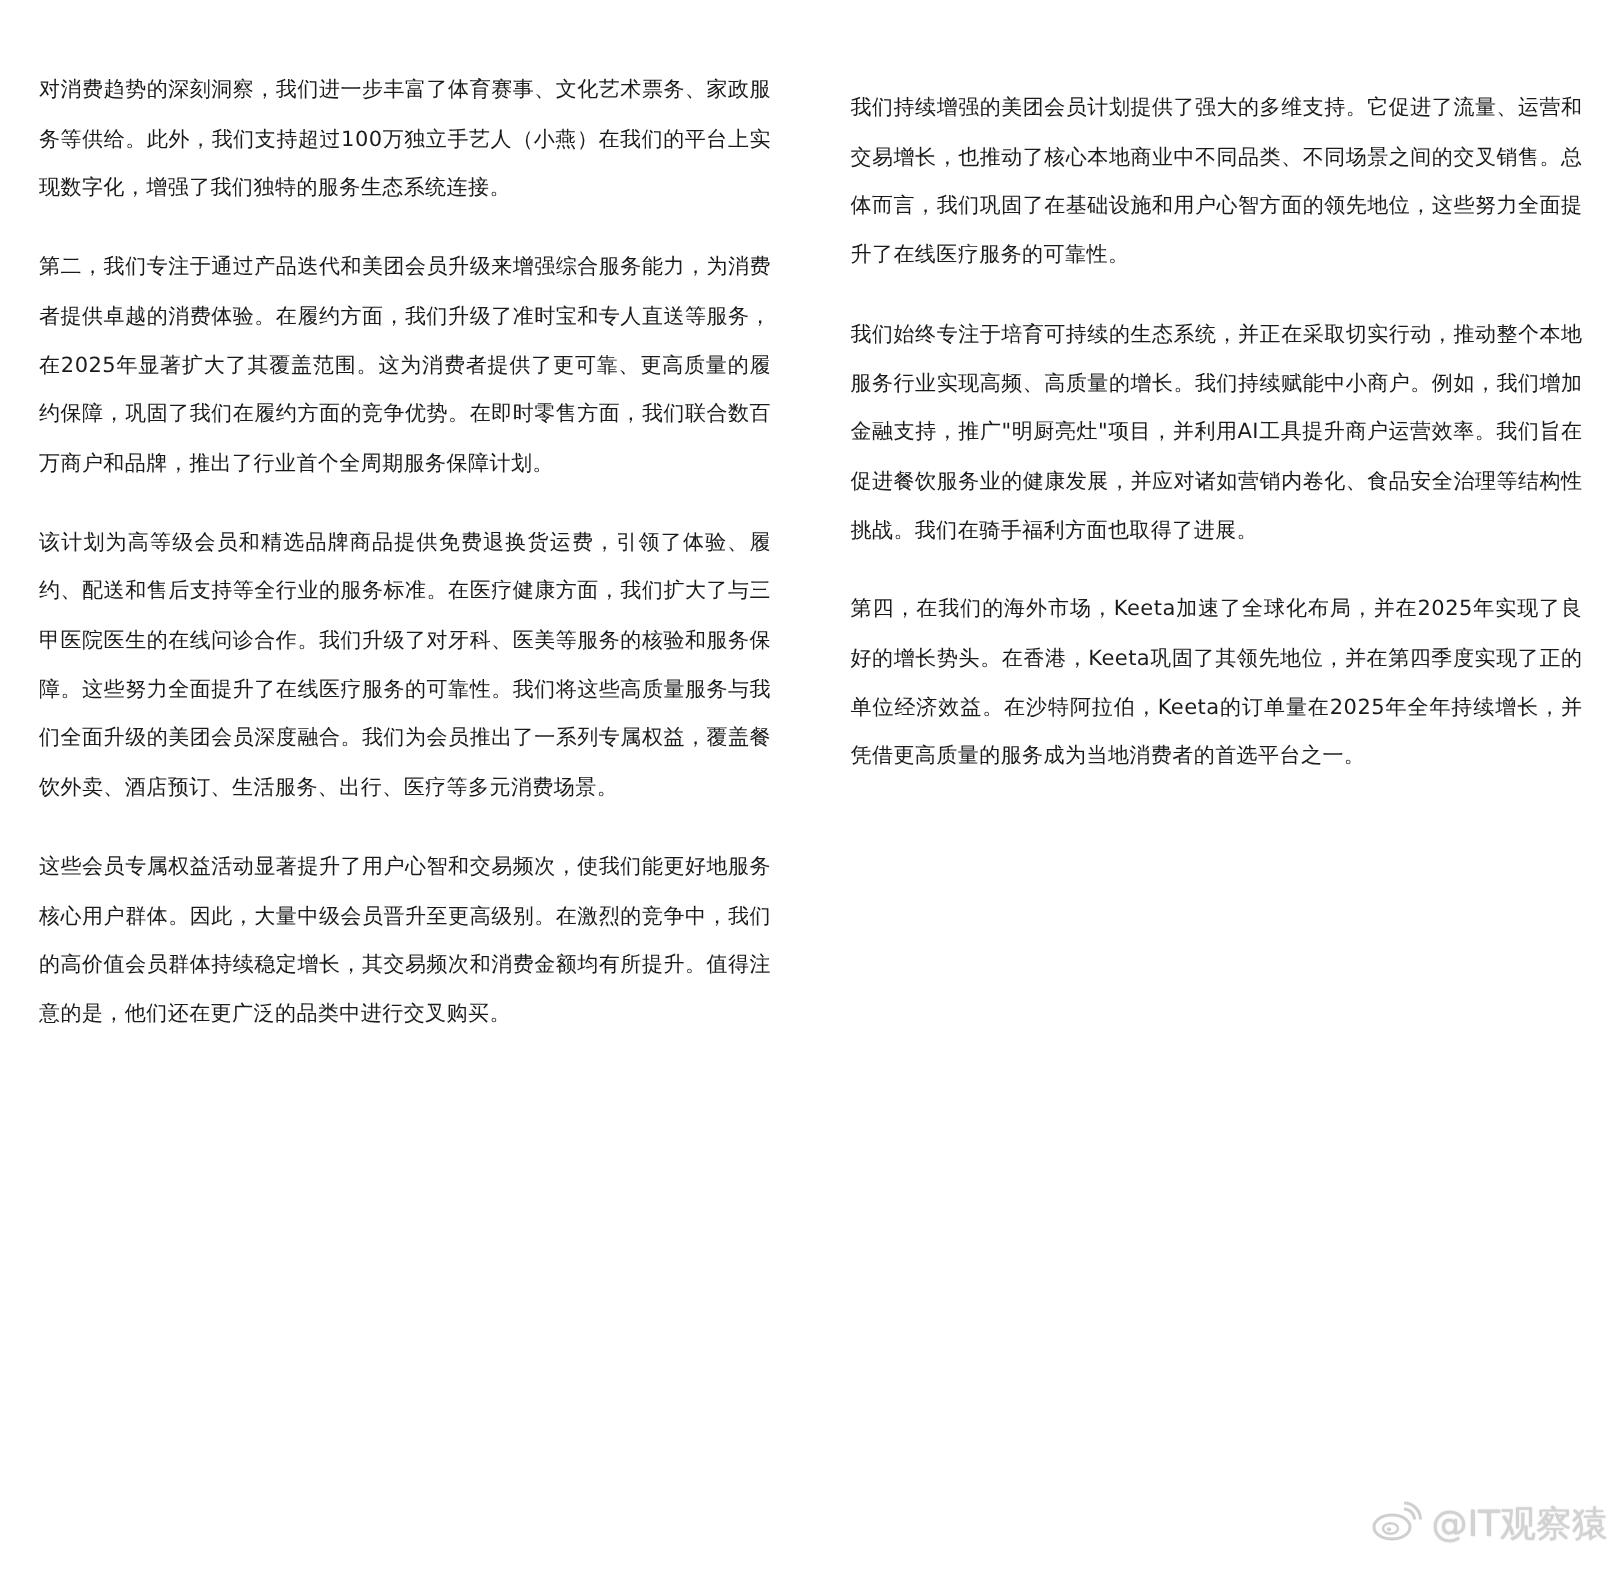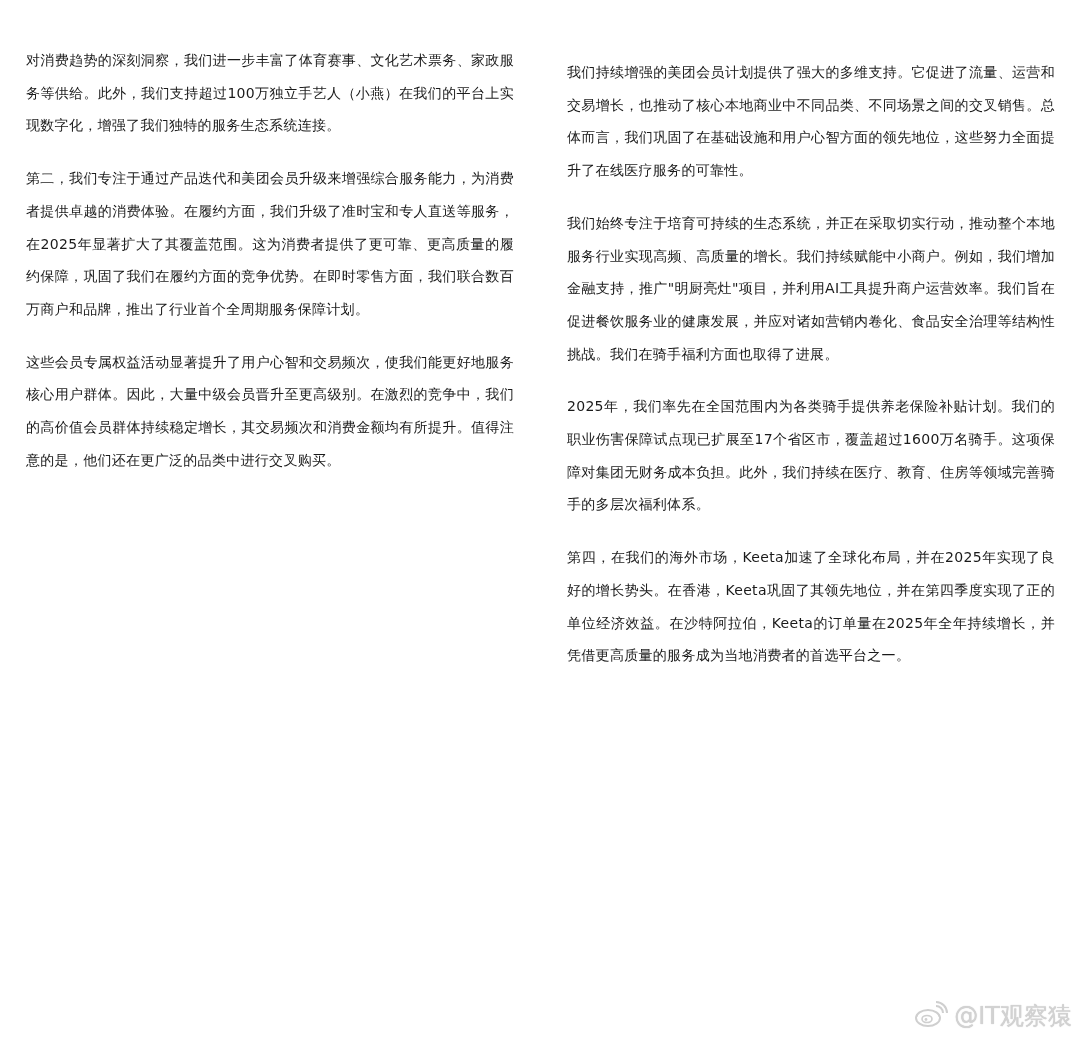--- a/index.html
+++ b/index.html
@@ -52,27 +52,27 @@
       width: 34px;
       height: 28px;
     }
   </style>
 </head>
 <body>
 
 <div class="column col-left">
   <p class="para">对消费趋势的深刻洞察，我们进一步丰富了体育赛事、文化艺术票务、家政服务等供给。此外，我们支持超过100万独立手艺人（小燕）在我们的平台上实现数字化，增强了我们独特的服务生态系统连接。</p>
   <p class="para">第二，我们专注于通过产品迭代和美团会员升级来增强综合服务能力，为消费者提供卓越的消费体验。在履约方面，我们升级了准时宝和专人直送等服务，在2025年显著扩大了其覆盖范围。这为消费者提供了更可靠、更高质量的履约保障，巩固了我们在履约方面的竞争优势。在即时零售方面，我们联合数百万商户和品牌，推出了行业首个全周期服务保障计划。</p>
+  <p class="para">该计划为高等级会员和精选品牌商品提供免费退换货运费，引领了体验、履约、配送和售后支持等全行业的服务标准。在医疗健康方面，我们扩大了与三甲医院医生的在线问诊合作。我们升级了对牙科、医美等服务的核验和服务保障。这些努力全面提升了在线医疗服务的可靠性。我们将这些高质量服务与我们全面升级的美团会员深度融合。我们为会员推出了一系列专属权益，覆盖餐饮外卖、酒店预订、生活服务、出行、医疗等多元消费场景。</p>
   <p class="para">这些会员专属权益活动显著提升了用户心智和交易频次，使我们能更好地服务核心用户群体。因此，大量中级会员晋升至更高级别。在激烈的竞争中，我们的高价值会员群体持续稳定增长，其交易频次和消费金额均有所提升。值得注意的是，他们还在更广泛的品类中进行交叉购买。</p>
 </div>
 
 <div class="column col-right">
   <p class="para">我们持续增强的美团会员计划提供了强大的多维支持。它促进了流量、运营和交易增长，也推动了核心本地商业中不同品类、不同场景之间的交叉销售。总体而言，我们巩固了在基础设施和用户心智方面的领先地位，这些努力全面提升了在线医疗服务的可靠性。</p>
   <p class="para">我们始终专注于培育可持续的生态系统，并正在采取切实行动，推动整个本地服务行业实现高频、高质量的增长。我们持续赋能中小商户。例如，我们增加金融支持，推广"明厨亮灶"项目，并利用AI工具提升商户运营效率。我们旨在促进餐饮服务业的健康发展，并应对诸如营销内卷化、食品安全治理等结构性挑战。我们在骑手福利方面也取得了进展。</p>
-  <p class="para">2025年，我们率先在全国范围内为各类骑手提供养老保险补贴计划。我们的职业伤害保障试点现已扩展至17个省区市，覆盖超过1600万名骑手。这项保障对集团无财务成本负担。此外，我们持续在医疗、教育、住房等领域完善骑手的多层次福利体系。</p>
   <p class="para">第四，在我们的海外市场，Keeta加速了全球化布局，并在2025年实现了良好的增长势头。在香港，Keeta巩固了其领先地位，并在第四季度实现了正的单位经济效益。在沙特阿拉伯，Keeta的订单量在2025年全年持续增长，并凭借更高质量的服务成为当地消费者的首选平台之一。</p>
 
 </div>
 
 <div class="watermark">
   <span>
     <svg class="weibo-icon" viewBox="0 0 34 28">
       <ellipse cx="14" cy="18" rx="12" ry="8" fill="none" stroke="#cfcfcf" stroke-width="2"></ellipse>
       <ellipse cx="13" cy="19" rx="5" ry="3.5" fill="none" stroke="#cfcfcf" stroke-width="1.6"></ellipse>
       <circle cx="12" cy="19.5" r="1.4" fill="#cfcfcf"></circle>

